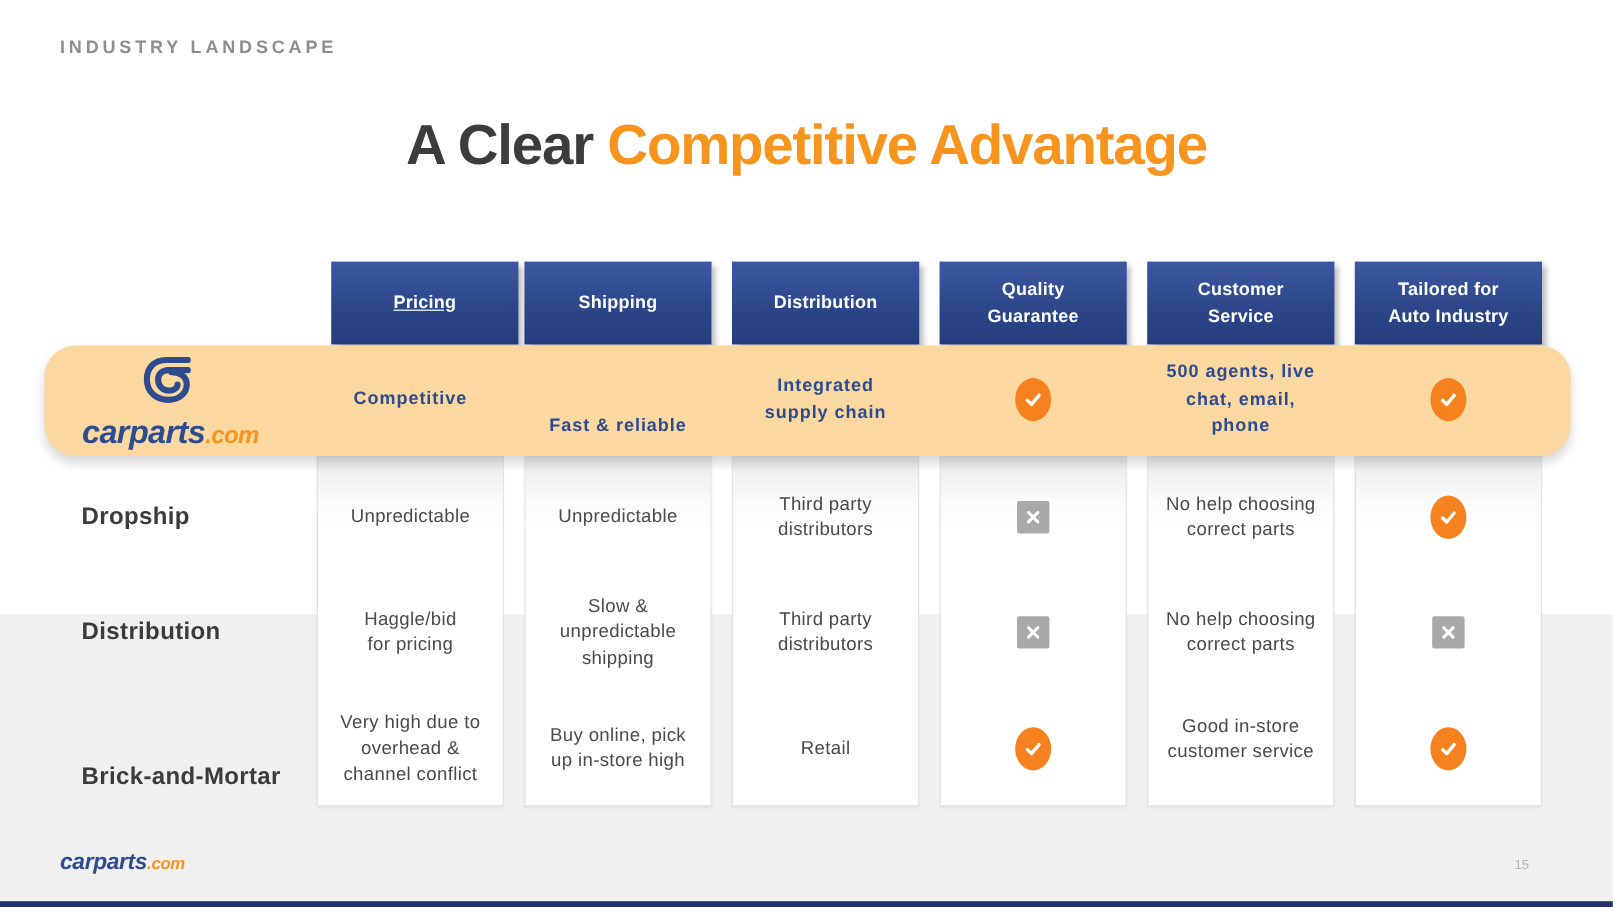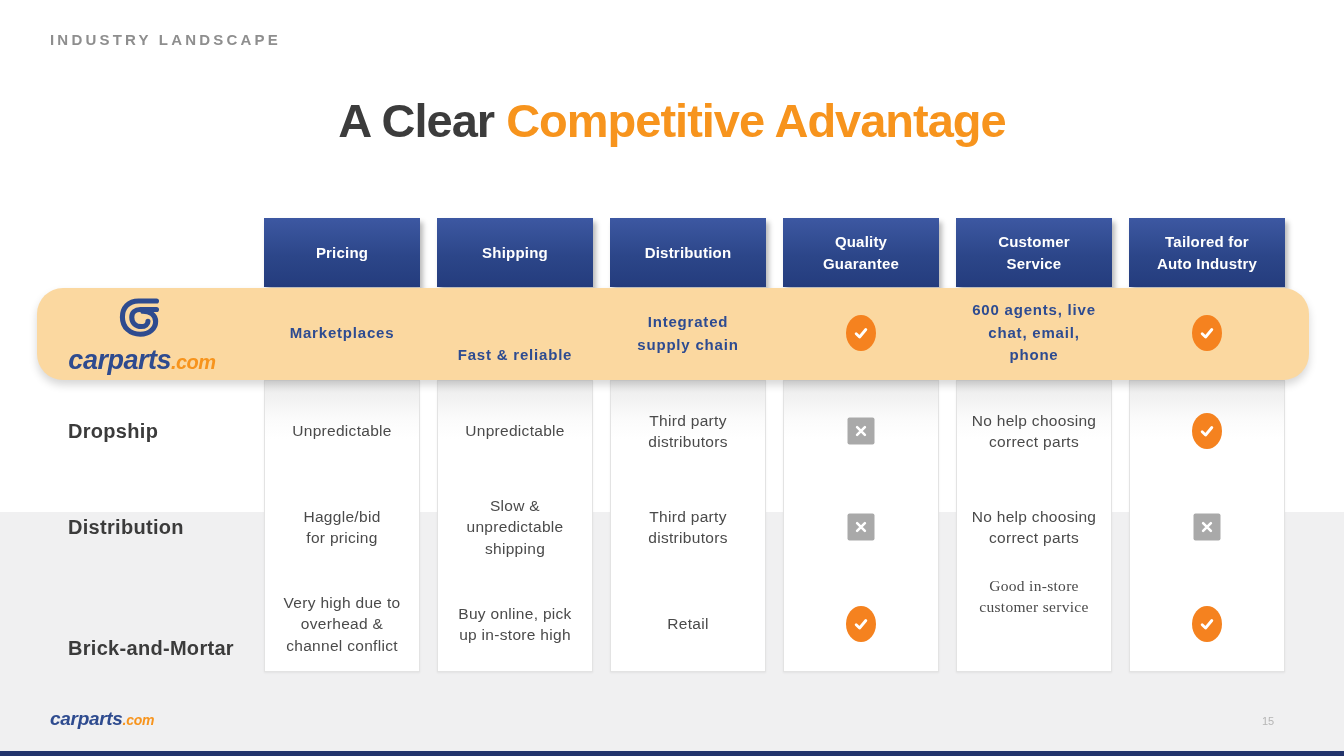--- a/index.html
+++ b/index.html
@@ -87,45 +87,45 @@
       <g fill="none" stroke="#2E4B8F" stroke-width="6" stroke-linecap="round" stroke-linejoin="round">
         <path d="M49 7 H28 C16 7 9 15 9 26 C9 38 18 46 30 46 C41 46 48 39 48 31 C48 23 41 19 33 19"></path>
         <path d="M49 17 H30 C24 17 20 21 20 26 C20 33 25 37 31 37 C36 37 39 34 39 31"></path>
       </g>
     </svg>
   </span>
   <span class="brand-text"><span>carparts</span><span class="tld">.com</span></span>
 </div>
 
 <div id="table-root">
-    <div class="col-header" style="left: 264px;">Pricing</div>
+    <div class="col-header" style="left: 276px; text-decoration: underline;">Pricing</div>
     <div class="col-card" style="left: 264px;"></div>
     <div class="col-header" style="left: 437px;">Shipping</div>
     <div class="col-card" style="left: 437px;"></div>
     <div class="col-header" style="left: 610px;">Distribution</div>
     <div class="col-card" style="left: 610px;"></div>
     <div class="col-header" style="left: 783px;">Quality
 Guarantee</div>
     <div class="col-card" style="left: 783px;"></div>
     <div class="col-header" style="left: 956px;">Customer
 Service</div>
     <div class="col-card" style="left: 956px;"></div>
     <div class="col-header" style="left: 1129px;">Tailored for
 Auto Industry</div>
     <div class="col-card" style="left: 1129px;"></div>
-    <div class="cell band-cell" style="left: 264px; top: 333px;">Marketplaces</div>
+    <div class="cell band-cell" style="left: 264px; top: 333px;">Competitive</div>
     <div class="cell band-cell" style="left: 437px; top: 333px; margin-top: 22px;">Fast &amp; reliable</div>
     <div class="cell band-cell" style="left: 610px; top: 333px;">Integrated
 supply chain</div>
     <div class="icon-check" style="left: 861px; top: 333px;">
       <svg viewBox="0 0 24 24" width="20" height="20">
         <path d="M6.2 12.8 L10.3 16.8 L17.8 7.8" stroke="#FFFFFF" stroke-width="3.4" fill="none" stroke-linecap="round" stroke-linejoin="round"></path>
       </svg>
     </div>
-    <div class="cell band-cell" style="left: 956px; top: 333px;">600 agents, live
+    <div class="cell band-cell" style="left: 956px; top: 333px;">500 agents, live
 chat, email,
 phone</div>
     <div class="icon-check" style="left: 1207px; top: 333px;">
       <svg viewBox="0 0 24 24" width="20" height="20">
         <path d="M6.2 12.8 L10.3 16.8 L17.8 7.8" stroke="#FFFFFF" stroke-width="3.4" fill="none" stroke-linecap="round" stroke-linejoin="round"></path>
       </svg>
     </div>
     <div class="row-label" style="top: 431px; text-align: right;">Dropship</div>
     <div class="cell" style="left: 264px; top: 431px;">Unpredictable</div>
     <div class="cell" style="left: 437px; top: 431px;">Unpredictable</div>
@@ -168,21 +168,21 @@
 overhead &amp;
 channel conflict</div>
     <div class="cell" style="left: 437px; top: 624px;">Buy online, pick
 up in-store high</div>
     <div class="cell" style="left: 610px; top: 624px;">Retail</div>
     <div class="icon-check" style="left: 861px; top: 624px;">
       <svg viewBox="0 0 24 24" width="20" height="20">
         <path d="M6.2 12.8 L10.3 16.8 L17.8 7.8" stroke="#FFFFFF" stroke-width="3.4" fill="none" stroke-linecap="round" stroke-linejoin="round"></path>
       </svg>
     </div>
-    <div class="cell" style="left: 956px; top: 596px; font-family: Liberation Serif, serif;">Good in-store
+    <div class="cell" style="left: 956px; top: 616px;">Good in-store
 customer service</div>
     <div class="icon-check" style="left: 1207px; top: 624px;">
       <svg viewBox="0 0 24 24" width="20" height="20">
         <path d="M6.2 12.8 L10.3 16.8 L17.8 7.8" stroke="#FFFFFF" stroke-width="3.4" fill="none" stroke-linecap="round" stroke-linejoin="round"></path>
       </svg>
     </div>
   </div>
 
 <div class="footer-brand"><span>carparts</span><span class="tld">.com</span></div>
 

